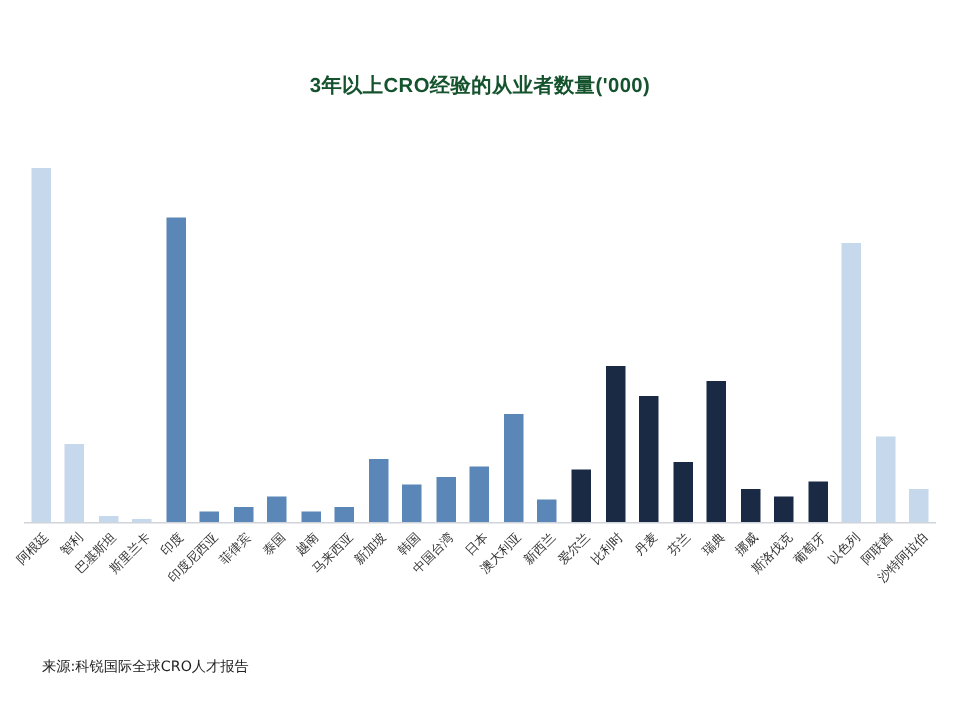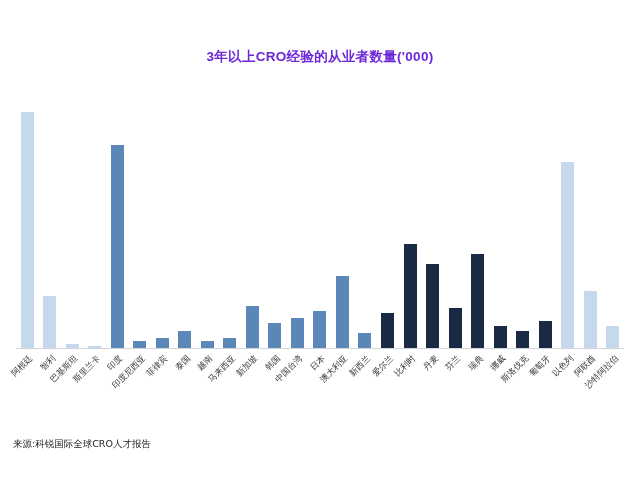--- a/index.html
+++ b/index.html
@@ -20,21 +20,21 @@
     background: #ffffff;
   }
   #chart-title {
     position: absolute;
     top: 48px;
     left: 0;
     width: 640px;
     text-align: center;
     font-size: 13.5px;
     font-weight: bold;
-    color: #6d28d9;
+    color: #14532d;
     letter-spacing: 0.3px;
   }
   #plot-area {
     position: absolute;
     left: 16px;
     top: 100px;
     width: 608px;
     height: 248px;
   }
   #bars {
@@ -87,21 +87,21 @@
     left: 50%;
     transform-origin: left top;
     transform: rotate(-45deg) translate(-100%, 0);
     white-space: nowrap;
     font-size: 8.5px;
     color: #333333;
     font-family: "DejaVu Sans", sans-serif;
   }
   #source-note {
     position: absolute;
-    left: 13px;
+    left: 28px;
     top: 438px;
     font-size: 9.5px;
     color: #222222;
     font-family: "DejaVu Sans", sans-serif;
   }
 </style>
 </head>
 <body>
 
 <div id="page">

